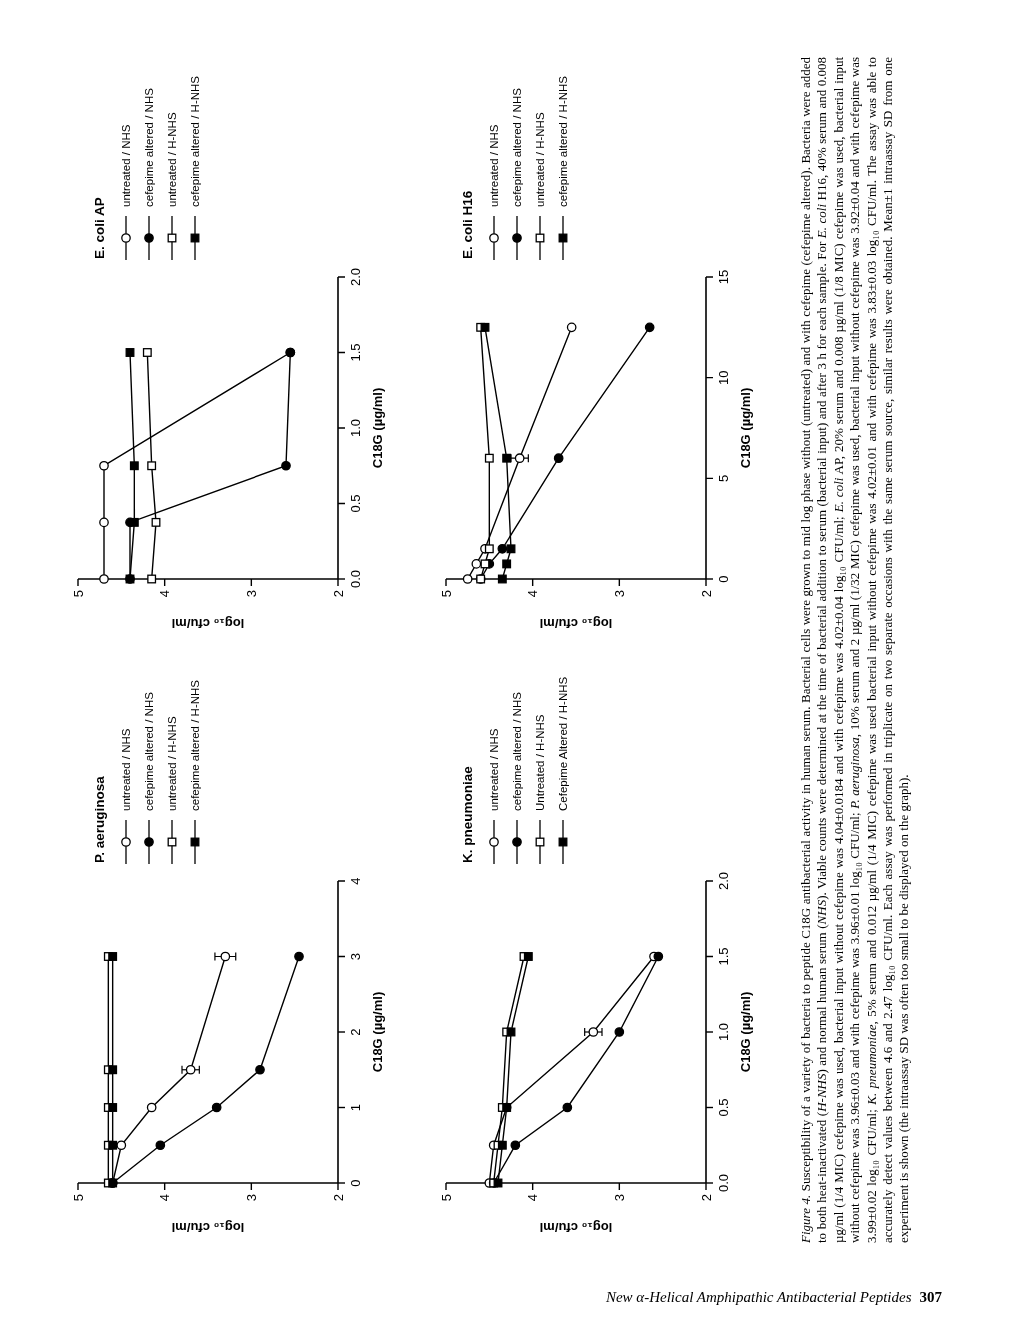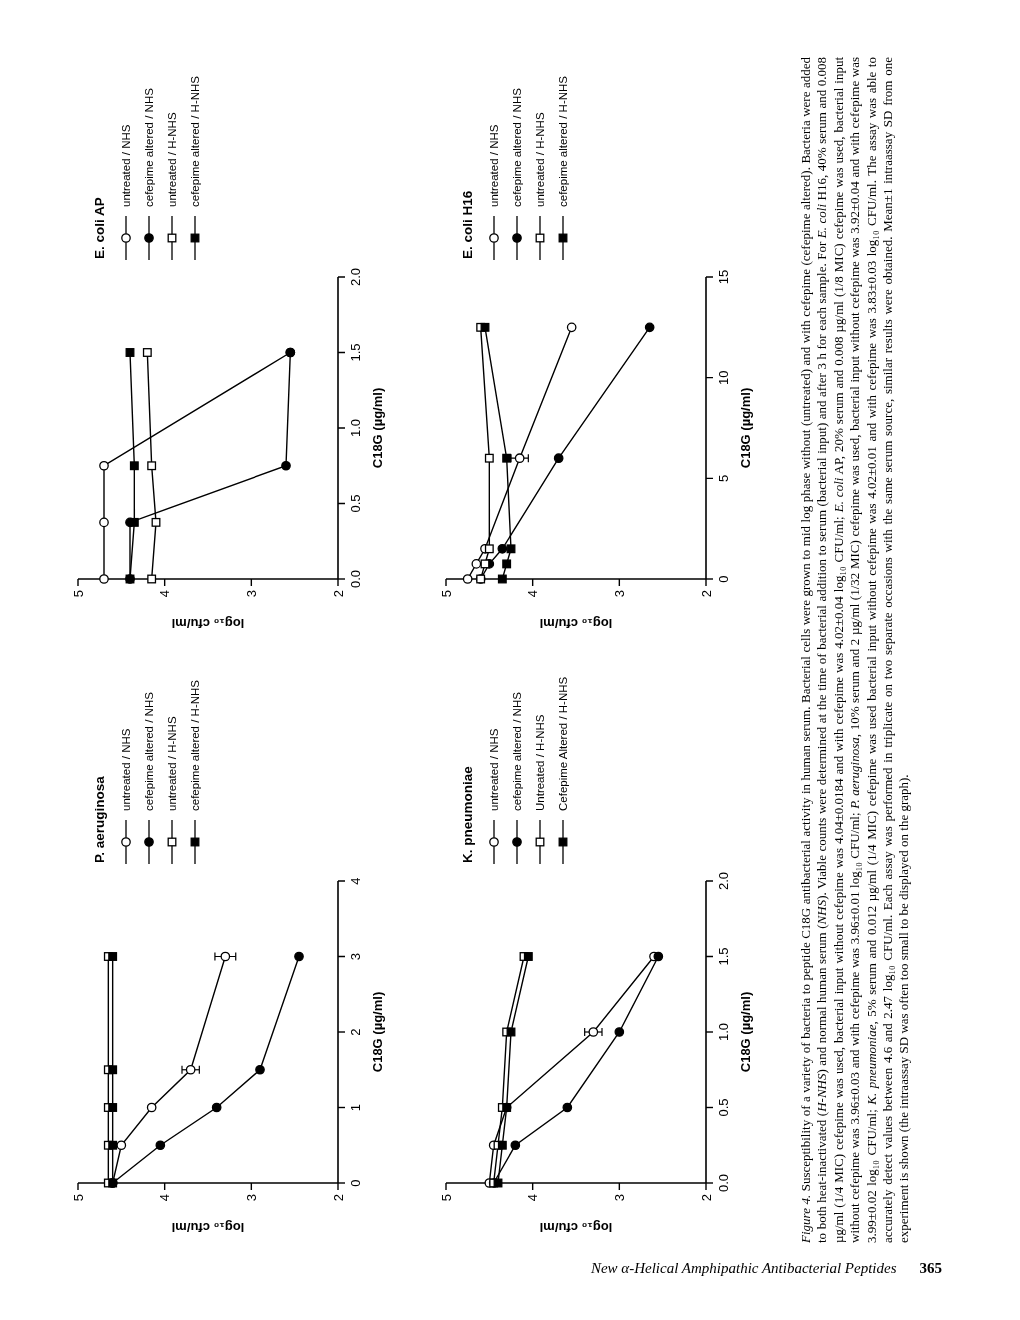--- a/index.html
+++ b/index.html
@@ -24,23 +24,23 @@
   .legend-sym{display:inline-flex;flex:0 0 auto;}
   .legend-label{font-size:11.5px;white-space:nowrap;}
   svg text{font-family:"Liberation Sans","DejaVu Sans",sans-serif;fill:#000;}
   .caption{
     font-family:"Liberation Serif","DejaVu Serif",serif;
     font-size:13px;line-height:1.26;text-align:justify;
     margin:30px 2px 0 2px;
   }
   .caption i{font-style:italic;}
   .footer{
-    position:absolute;right:78px;bottom:43px;
+    position:absolute;right:78px;bottom:14px;
     font-family:"Liberation Serif","DejaVu Serif",serif;font-size:15px;
-    display:flex;align-items:flex-end;gap:23px;
+    display:flex;align-items:flex-end;gap:8px;
   }
   .journal{font-style:italic;}
   .pagenum{font-weight:bold;}
 </style>
 </head>
 <body>
 
 <div class="page">
 
   <div class="rotated">
@@ -414,16 +414,16 @@
       </div>
 
     </div>
 
     <p class="caption"><i>Figure 4.</i><span> Susceptibility of a variety of bacteria to peptide C18G antibacterial activity in human serum. Bacterial cells were grown to mid log phase without (untreated) and with cefepime (cefepime altered). Bacteria were added to both heat-inactivated (</span><i>H-NHS</i><span>) and normal human serum (</span><i>NHS</i><span>). Viable counts were determined at the time of bacterial addition to serum (bacterial input) and after 3 h for each sample. For </span><i>E. coli</i><span> H16, 40% serum and 0.008 µg/ml (1/4 MIC) cefepime was used, bacterial input without cefepime was 4.04±0.0184 and with cefepime was 4.02±0.04 log₁₀ CFU/ml; </span><i>E. coli</i><span> AP, 20% serum and 0.008 µg/ml (1/8 MIC) cefepime was used, bacterial input without cefepime was 3.96±0.03 and with cefepime was 3.96±0.01 log₁₀ CFU/ml; </span><i>P. aeruginosa</i><span>, 10% serum and 2 µg/ml (1/32 MIC) cefepime was used, bacterial input without cefepime was 3.92±0.04 and with cefepime was 3.99±0.02 log₁₀ CFU/ml; </span><i>K. pneumoniae</i><span>, 5% serum and 0.012 µg/ml (1/4 MIC) cefepime was used bacterial input without cefepime was 4.02±0.01 and with cefepime was 3.83±0.03 log₁₀ CFU/ml. The assay was able to accurately detect values between 4.6 and 2.47 log₁₀ CFU/ml. Each assay was performed in triplicate on two separate occasions with the same serum source, similar results were obtained. Mean±1 intraassay SD from one experiment is shown (the intraassay SD was often too small to be displayed on the graph).</span></p>
 
   </div>
 
   <div class="footer">
     <span class="journal">New α-Helical Amphipathic Antibacterial Peptides</span>
-    <span class="pagenum">365</span>
+    <span class="pagenum">307</span>
   </div>
 
 </div>
 
 </body></html>

